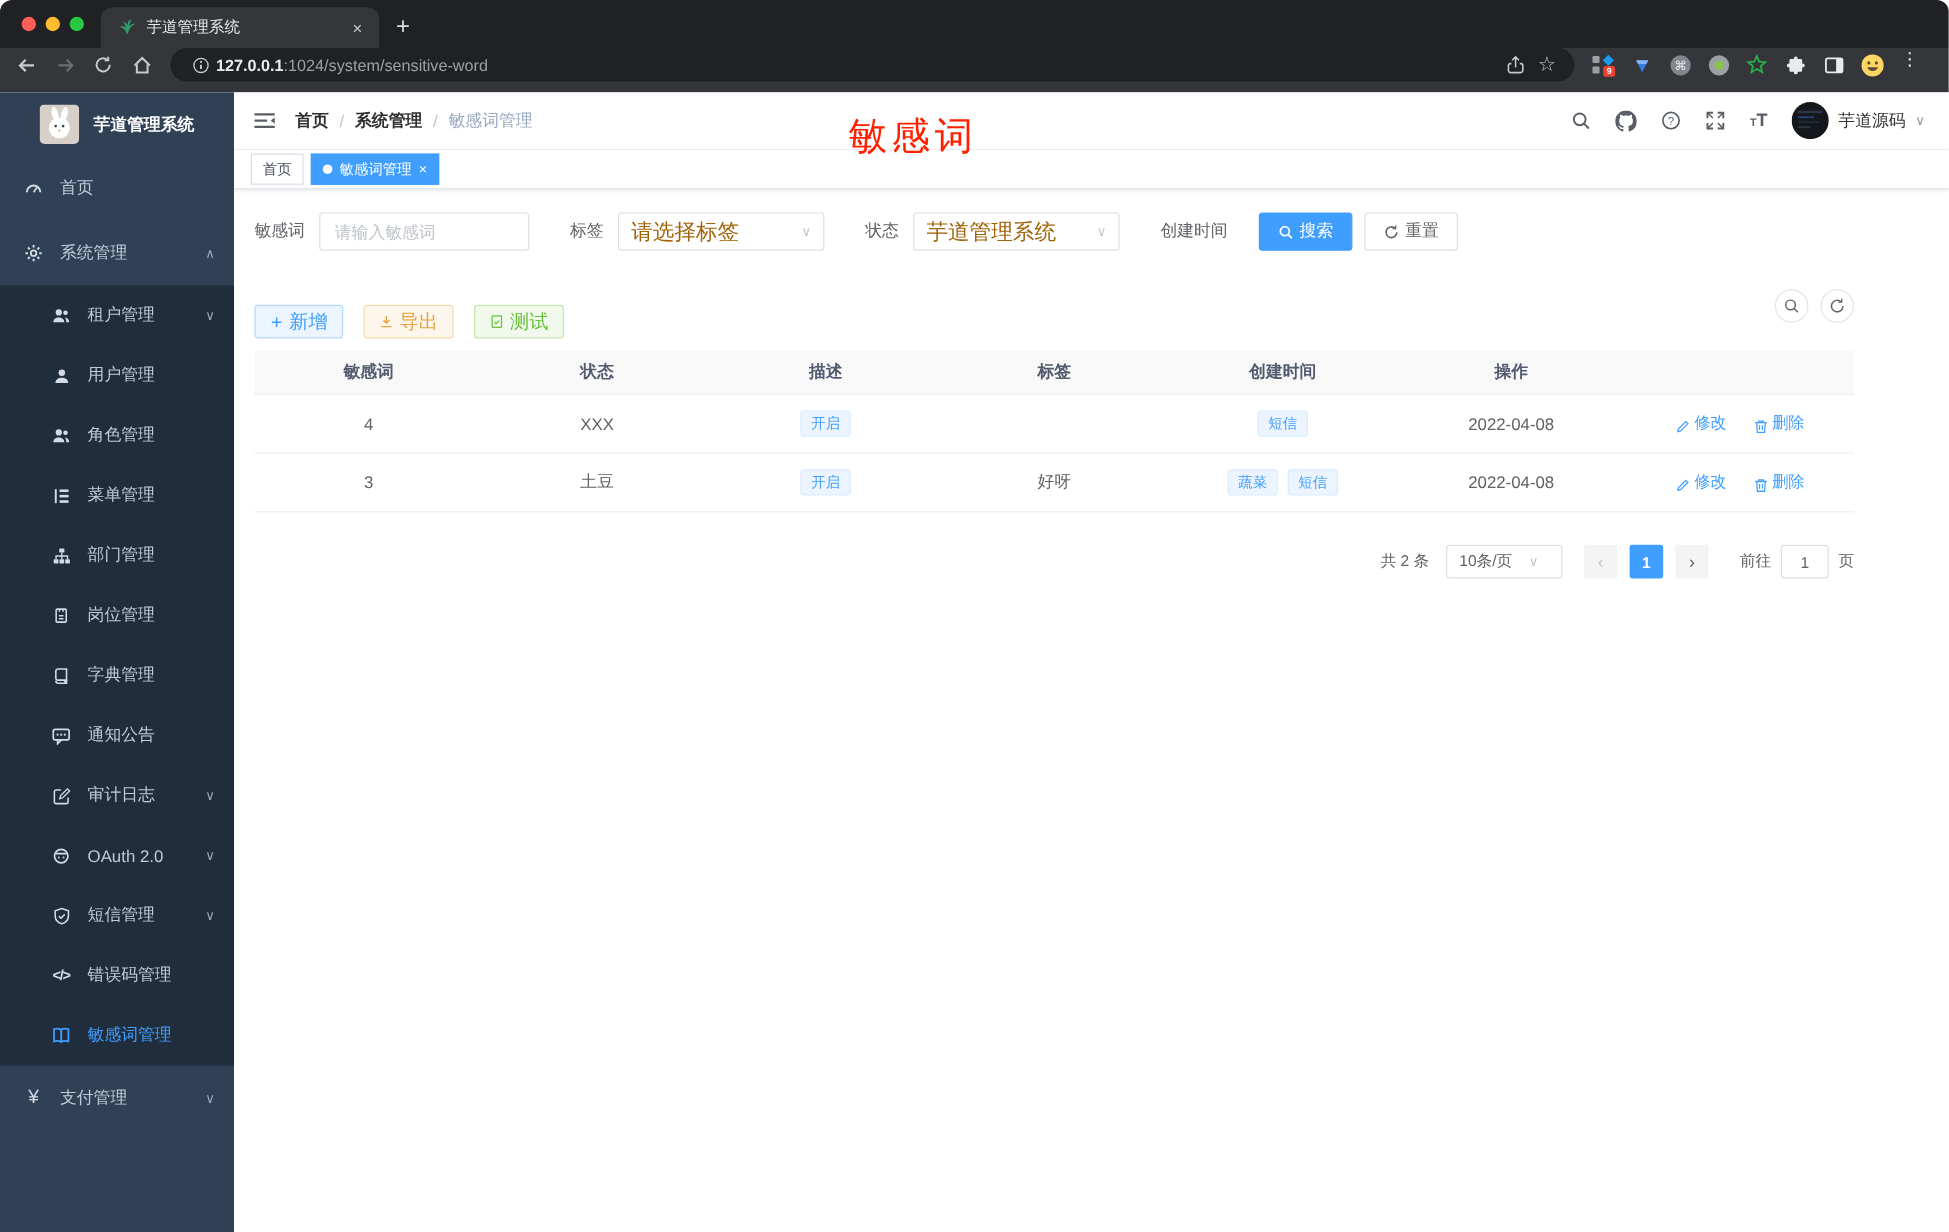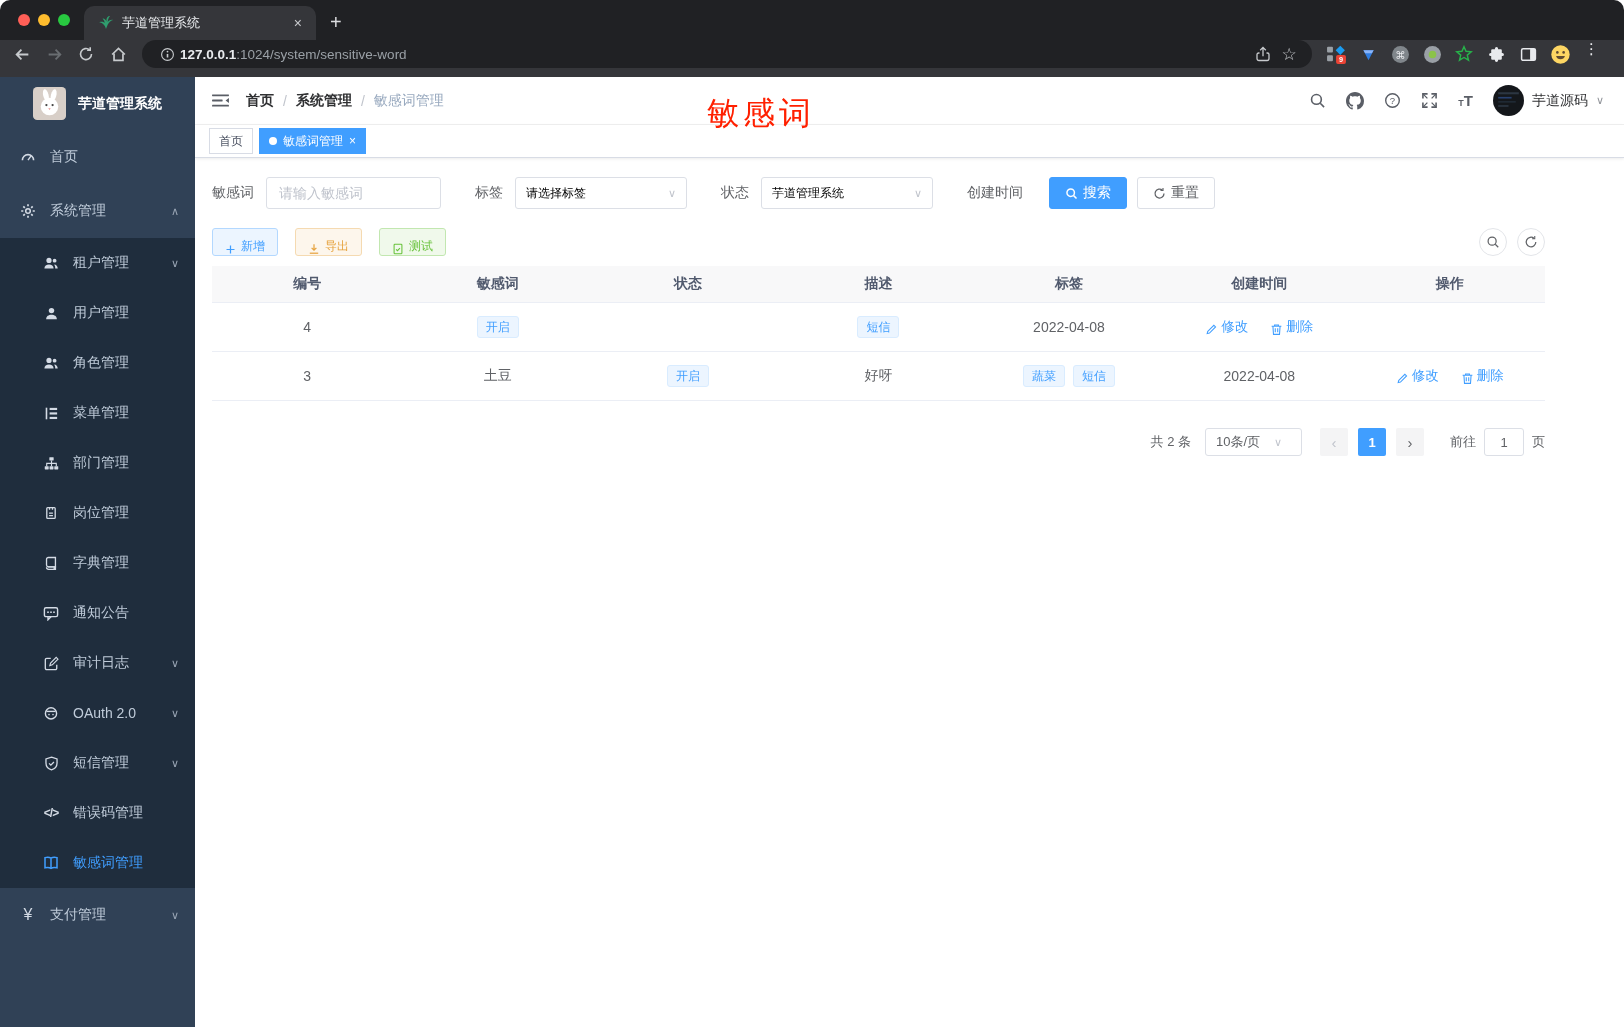--- a/index.html
+++ b/index.html
@@ -71,32 +71,32 @@
 
   
   .content { padding:19px 0 0 17px; }
   .filters { display:flex; align-items:center; }
   .f-item { display:flex; align-items:center; margin-right:34px; }
   .f-label { color:#606266; margin-right:12px; white-space:nowrap; }
   .f-input, .f-select, .f-range { height:32px; border:1px solid #dcdfe6; border-radius:3px; background:#fff; display:flex; align-items:center; }
   .f-input { width:175px; padding:0 12px; font-size:14px; color:#606266; font-family:inherit; }
   .f-input::placeholder { color:#bfc3cc; }
   .f-select { width:172px; padding:0 10px; justify-content:space-between; cursor:pointer; }
-  .ph { color:#000000; font-size:12px; }
+  .ph { color:#a16207; font-size:18px; }
   .sel-caret { color:#c0c4cc; font-size:11px; }
   .f-range { width:228px; padding:0 10px; gap:8px; cursor:pointer; }
   .f-range .cal { color:#c0c4cc; display:flex; }
   .f-range .rp { flex:1; text-align:center; }
   .f-range .rsep { color:#8a8f99; }
   .btn { height:32px; border-radius:3px; border:1px solid #dcdfe6; background:#fff; color:#606266; font-size:14px; display:inline-flex; align-items:center; justify-content:center; gap:5px; padding:0 15px; cursor:pointer; font-family:inherit; }
   .btn-primary { background:#409eff; border-color:#409eff; color:#fff; }
   .btn-reset { margin-left:10px; }
 
   .actions { display:flex; align-items:center; margin-top:19px; width:1333px; }
-  .btn-sm { height:28px; font-size:12px; padding:0 12px; border-radius:3px; display:inline-flex; align-items:flex-end; gap:5px; cursor:pointer; font-family:inherit; }
+  .btn-sm { height:28px; font-size:16px; padding:0 12px; border-radius:3px; display:inline-flex; align-items:center; gap:5px; cursor:pointer; font-family:inherit;margin-top:26px; }
   .btn-add { background:#ecf5ff; border:1px solid #b3d8ff; color:#409eff; }
   .btn-export { background:#fdf6ec; border:1px solid #f5dab1; color:#e6a23c; margin-left:17px; }
   .btn-test { background:#f0f9eb; border:1px solid #c2e7b0; color:#67c23a; margin-left:17px; }
   .circ { width:28px; height:28px; border-radius:50%; border:1px solid #e3e5e9; background:#fff; display:flex; align-items:center; justify-content:center; color:#606266; cursor:pointer; }
   .circ + .circ { margin-left:10px; }
   .actions .spacer { flex:1; }
 
   .table { width:1333px; margin-top:10px; font-size:14px; }
   .thead, .trow { display:grid; grid-template-columns:repeat(7,1fr); }
   .thead { background:#f8f8f9; border-bottom:1px solid #ebeef5; }
@@ -574,31 +574,31 @@
         <span class="circ icon">
           <svg width="14" height="14" viewBox="0 0 16 16" fill="none" stroke="currentColor" stroke-width="1.4">
               <path d="M13.5 8A5.5 5.5 0 1 1 11.6 3.9"></path>
               <path d="M12.3 1.2v3.1H9.2" stroke-width="1.2"></path>
             </svg>
         </span>
       </div>
 
       <div class="table">
         <div class="thead">
-          <div class="th">编号</div>
           <div class="th">敏感词</div>
           <div class="th">状态</div>
           <div class="th">描述</div>
           <div class="th">标签</div>
           <div class="th">创建时间</div>
           <div class="th">操作</div>
         </div>
 
         <div class="trow">
           <div class="td">4</div>
+          <div class="td">XXX</div>
           <div class="td">
               <span class="el-tag">开启</span>
             </div>
           <div class="td"></div>
           <div class="td">
               <span class="el-tag">短信</span>
             </div>
           <div class="td">2022-04-08</div>
           <div class="td">
             <span class="op-link">

